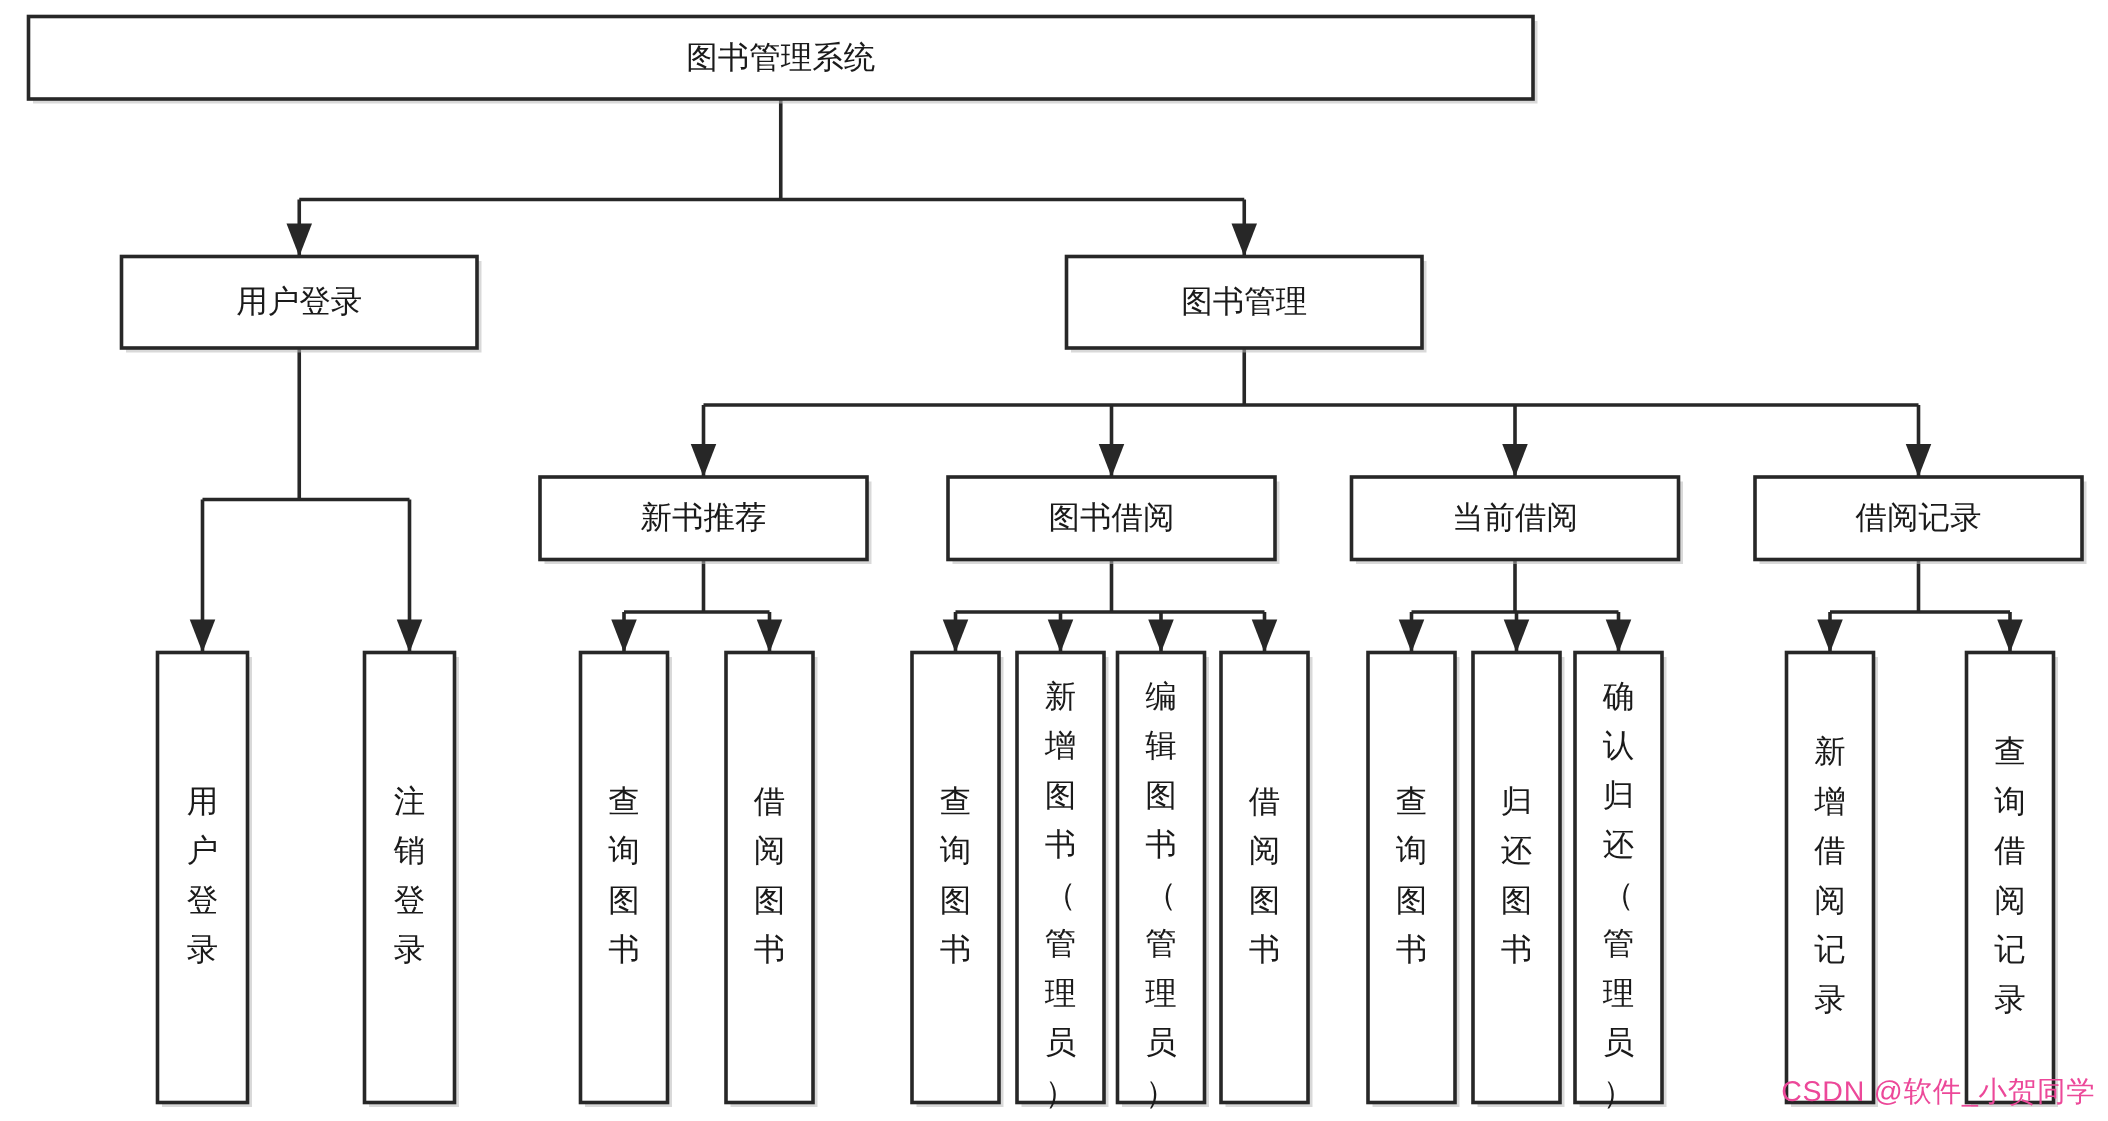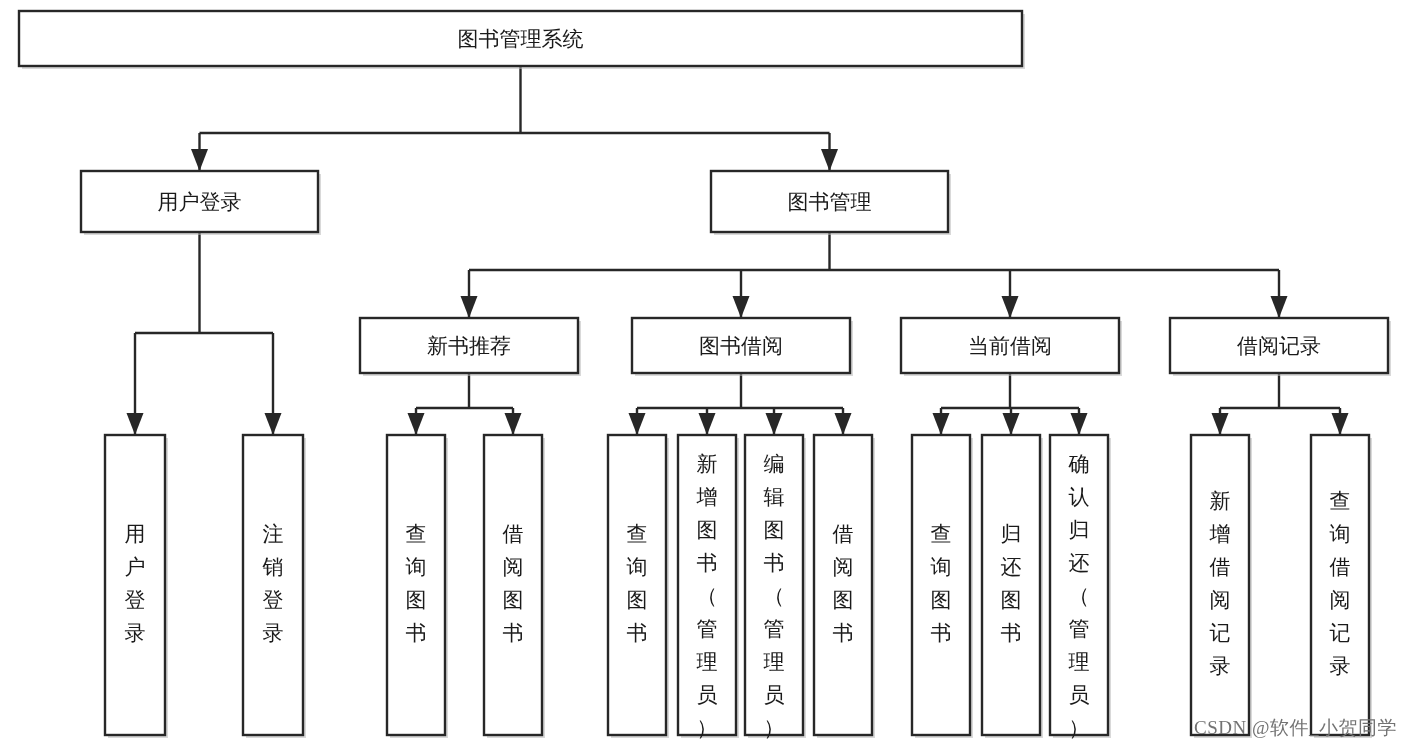--- a/index.html
+++ b/index.html
@@ -54,23 +54,23 @@
   .node-label-v {
     font-family: "DejaVu Sans", "Liberation Sans", sans-serif;
     fill: #1a1a1a;
     font-size: 21px;
     text-anchor: middle;
   }
   .watermark {
     position: absolute;
     right: 8px;
     bottom: 6px;
-    font-family: Liberation Serif, serif;
+    font-family: Liberation Sans, sans-serif;
     font-size: 19px;
-    color: #737373;
+    color: #ec4899;
     white-space: nowrap;
     letter-spacing: 0.5px;
   }
 </style>
 </head>
 <body>
 
 <div id="diagram-root">
   <svg id="tree-svg" viewBox="0 0 1405 747">
     <g id="edges-layer">

